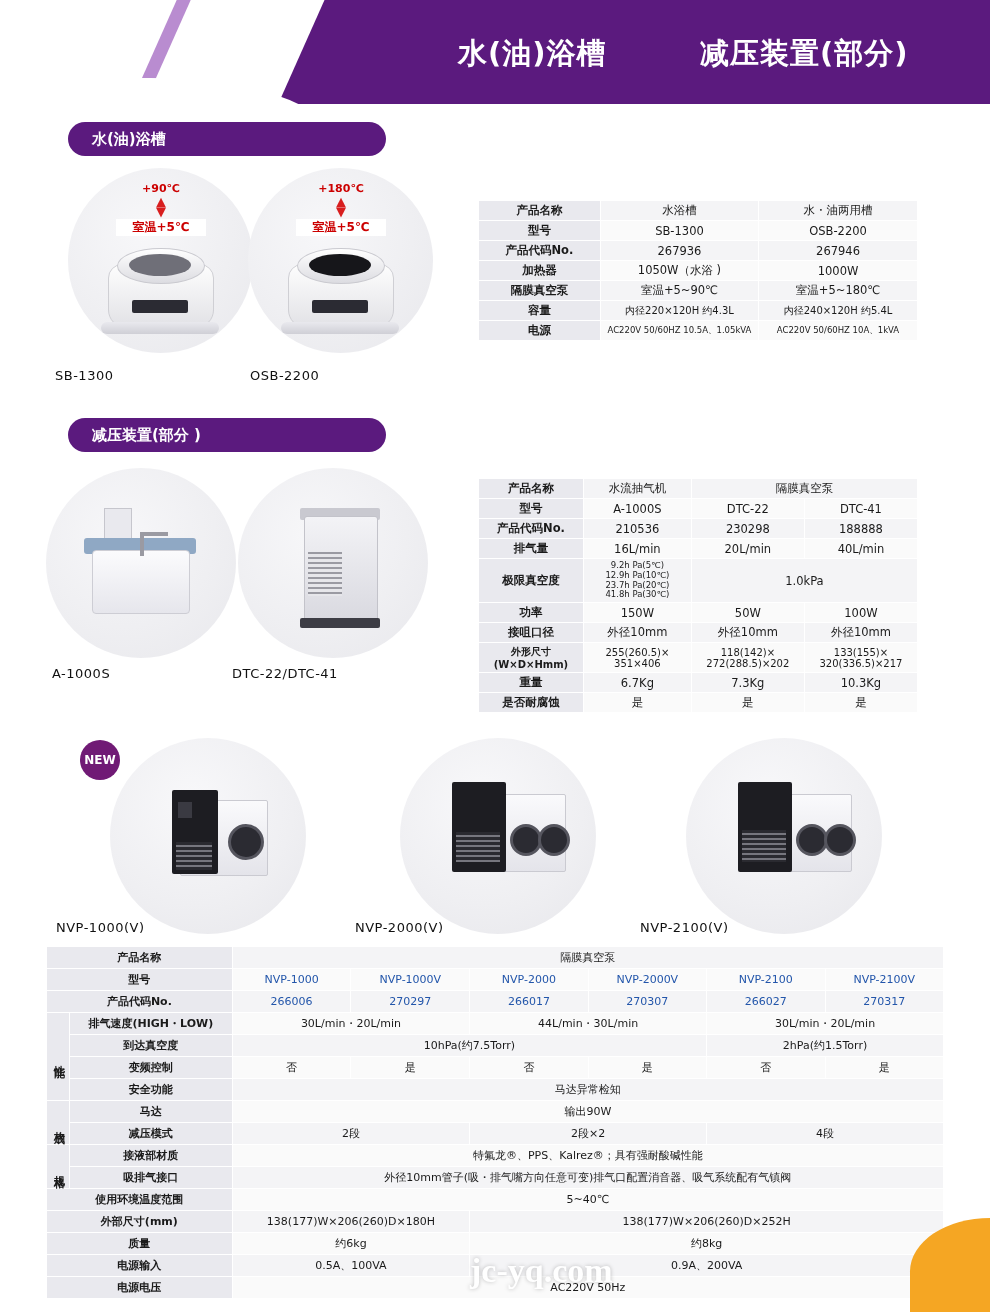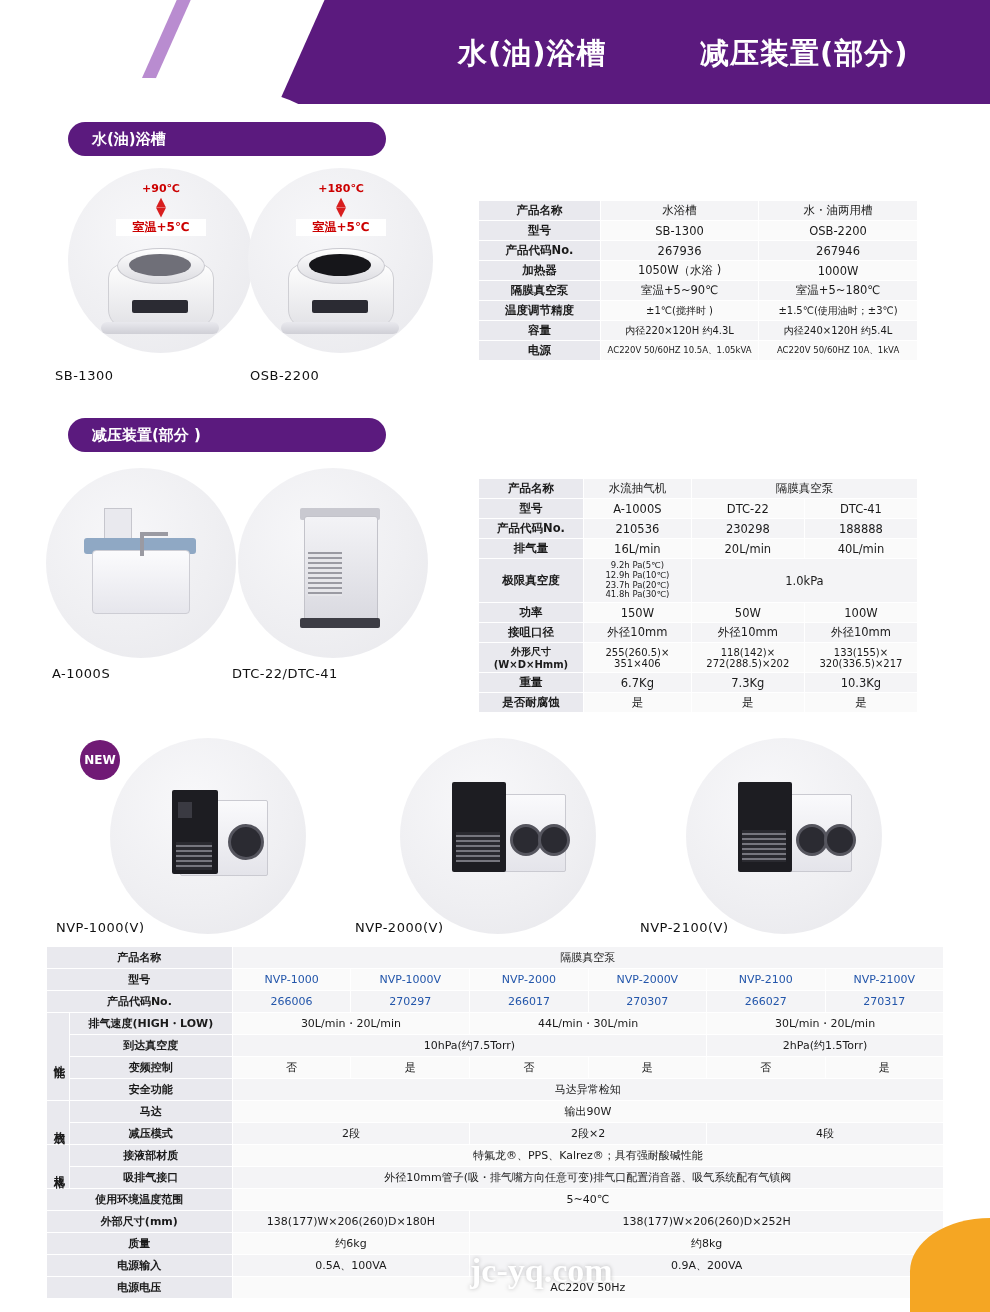--- a/index.html
+++ b/index.html
@@ -243,25 +243,20 @@
     <td class="hdrcell">加热器</td>
     <td class="valcell alt">1050W（水浴 )</td>
     <td class="valcell alt">1000W</td>
   </tr>
   <tr>
     <td class="hdrcell">隔膜真空泵</td>
     <td class="valcell">室温+5~90℃</td>
     <td class="valcell">室温+5~180℃</td>
   </tr>
   <tr>
-    <td class="hdrcell">温度调节精度</td>
-    <td class="valcell alt sm">±1℃(搅拌时 )</td>
-    <td class="valcell alt sm">±1.5℃(使用油时；±3℃)</td>
-  </tr>
-  <tr>
     <td class="hdrcell">容量</td>
     <td class="valcell sm">内径220×120H 约4.3L</td>
     <td class="valcell sm">内径240×120H 约5.4L</td>
   </tr>
   <tr>
     <td class="hdrcell">电源</td>
     <td class="valcell alt tiny">AC220V 50/60HZ 10.5A、1.05kVA</td>
     <td class="valcell alt tiny">AC220V 50/60HZ 10A、1kVA</td>
   </tr>
 </tbody>

